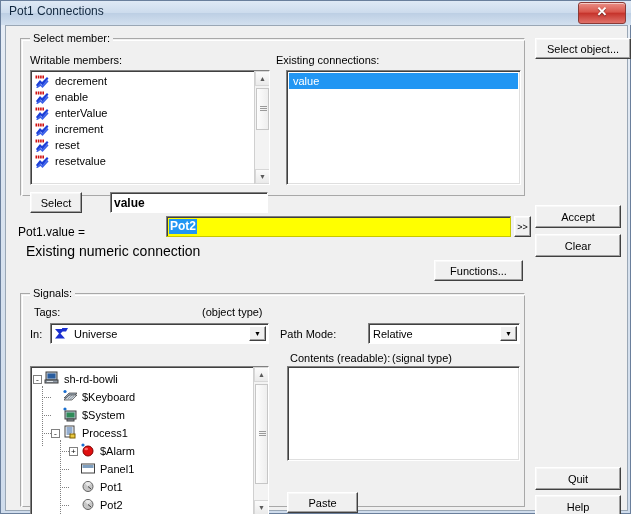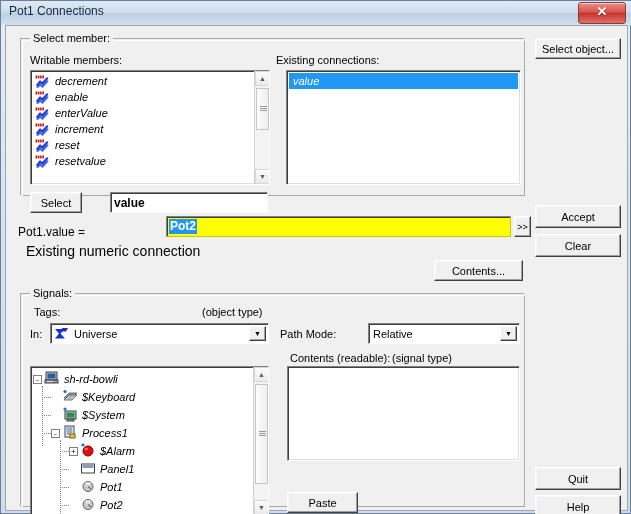--- a/index.html
+++ b/index.html
@@ -63,21 +63,21 @@
   }
   .lbl {
     position:absolute; font-size:11px; color:#000; white-space:nowrap;
   }
   
   .sunken {
     position:absolute; background:#ffffff;
     border-top:1px solid #808080; border-left:1px solid #808080;
     border-right:1px solid #ffffff; border-bottom:1px solid #ffffff;
     box-shadow: inset 1px 1px 0 #404040, inset -1px -1px 0 #dfdfdf;
-    box-sizing:border-box; overflow:hidden;font-style:italic;
+    box-sizing:border-box; overflow:hidden;
   }
   
   .btn {
     position:absolute; background:#f0f0f0;
     border-top:1px solid #ffffff; border-left:1px solid #ffffff;
     border-right:1px solid #404040; border-bottom:1px solid #404040;
     box-shadow: inset -1px -1px 0 #a0a0a0, inset 1px 1px 0 #f8f8f8;
     box-sizing:border-box; cursor:pointer;
     font-size:11px; color:#000;
     display:flex; align-items:center; justify-content:center;
@@ -293,35 +293,35 @@
       <div id="conn-list" style="position:absolute; left:2px; top:2px; right:2px;">
           <div class="row sel" style="padding-left: 4px;">
             <span>value</span>
           </div>
         </div>
     </div>
 
     <div class="btn" style="left:24px; top:166px; width:52px; height:21px;">Select</div>
     <div class="tbox" style="left:104px; top:166px; width:158px; height:21px;">value</div>
 
-    <div class="btn" style="left:529px; top:12px; width:86px; height:21px;">Select object...</div>
+    <div class="btn" style="left:529px; top:12px; width:96px; height:21px;">Select object...</div>
     <div class="btn" style="left:529px; top:179px; width:86px; height:23px;">Accept</div>
     <div class="btn" style="left:529px; top:208px; width:86px; height:23px;">Clear</div>
     <div class="btn" style="left:529px; top:441px; width:86px; height:23px;">Quit</div>
     <div class="btn" style="left:529px; top:469px; width:86px; height:23px;">Help</div>
 
     <div class="lbl" style="left:12px; top:199px; font-size:12px;">Pot1.value =</div>
     <div class="lbl" style="left:20px; top:217px; font-size:14px;">Existing numeric connection</div>
 
     <div id="yellow-field" style="left:160px; top:190px; width:345px; height:21px;">
       <span id="yellow-sel">Pot2</span>
     </div>
     <div class="btn" style="left:508px; top:190px; width:17px; height:21px; font-size:9px;">&gt;&gt;</div>
 
-    <div class="btn" style="left:428px; top:234px; width:89px; height:21px;">Contents...</div>
+    <div class="btn" style="left:428px; top:234px; width:89px; height:21px;">Functions...</div>
 
     <div class="grp-box" style="left:14px; top:267px; width:503px; height:212px;"></div>
     <div class="grp-label" style="left:24px; top:261px;">Signals:</div>
 
     <div class="lbl" style="left:28px; top:280px;">Tags:</div>
     <div class="lbl" style="left:196px; top:280px;">(object type)</div>
 
     <div class="lbl" style="left:24px; top:302px;">In:</div>
 
     <div class="combo" style="left:44px; top:297px; width:219px; height:21px;">

